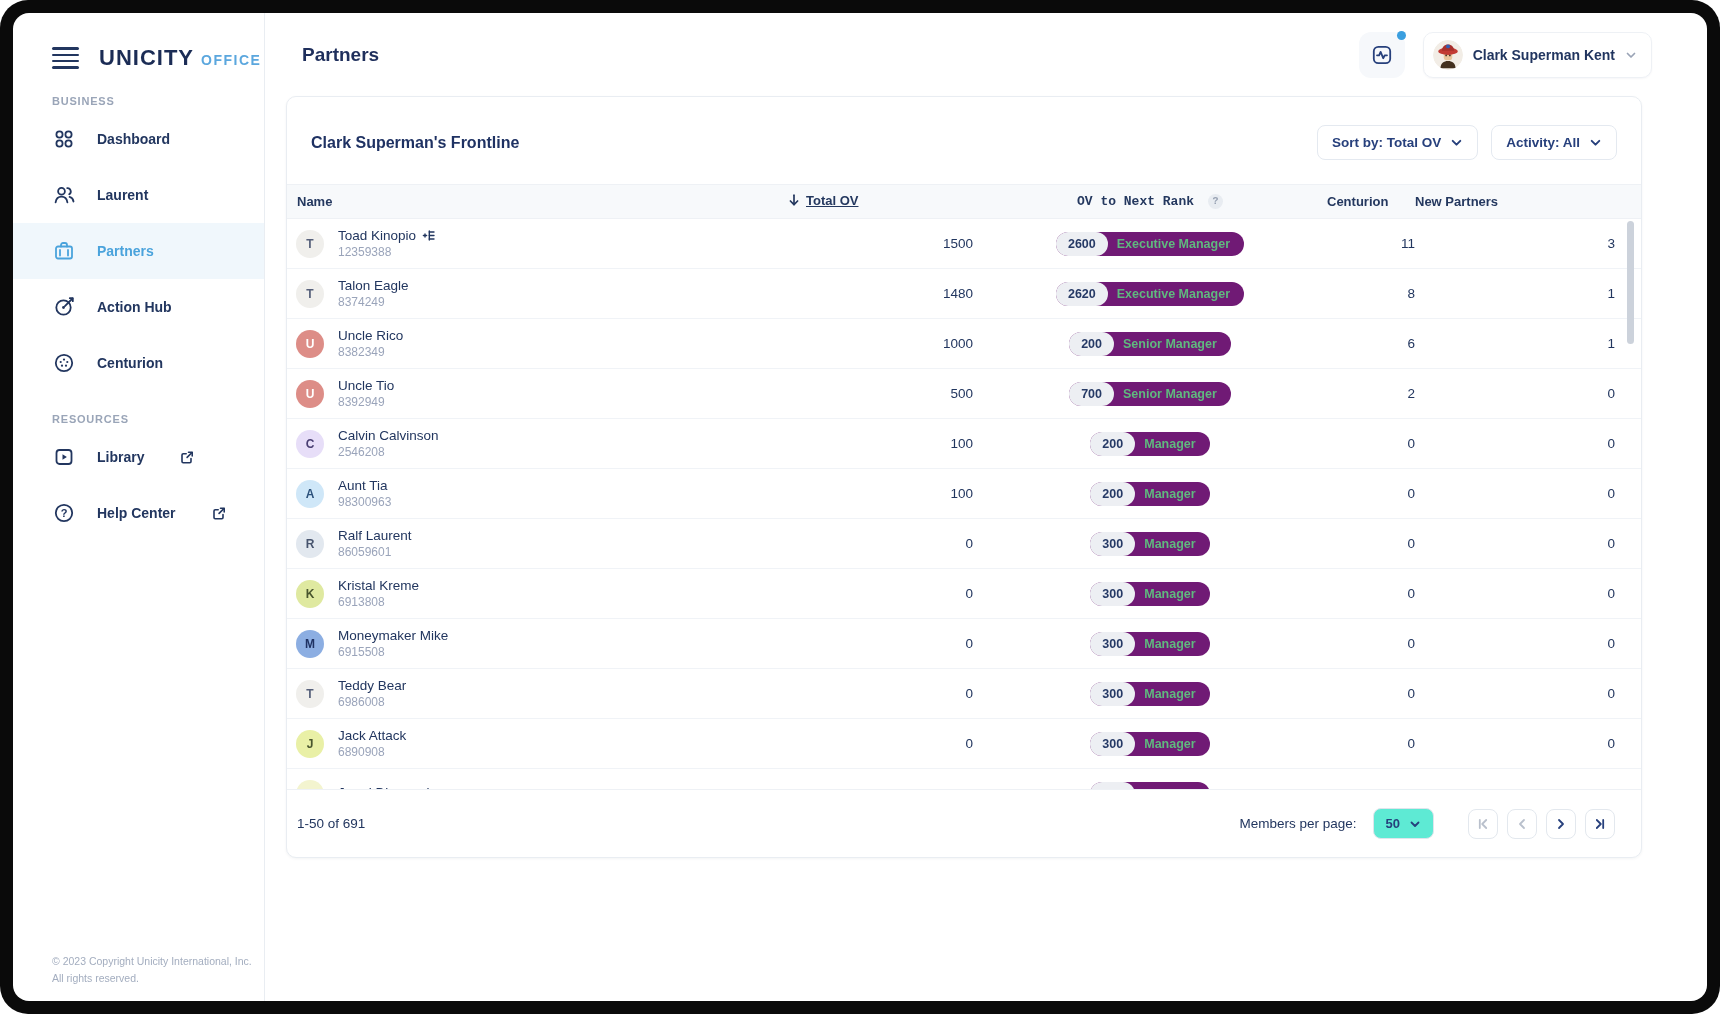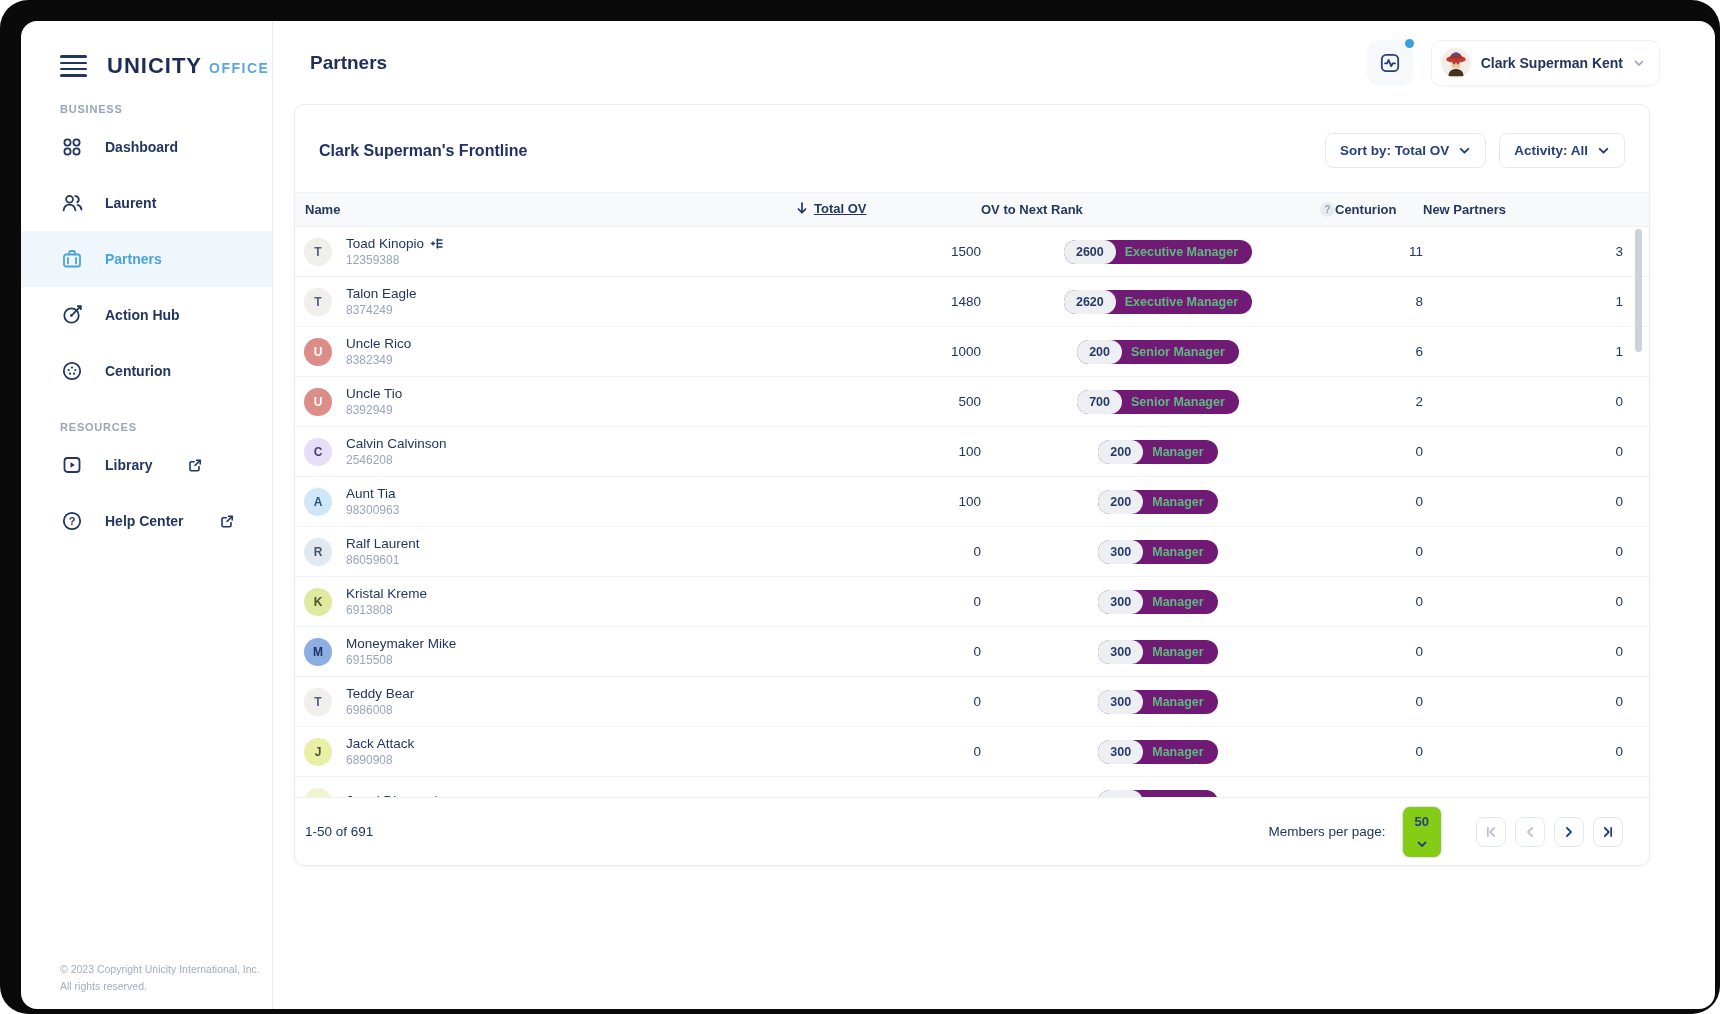--- a/index.html
+++ b/index.html
@@ -1,17 +1,17 @@
 <!DOCTYPE html>
 <html><head>
 <meta charset="utf-8">
 <style>
   * { margin:0; padding:0; box-sizing:border-box; }
   html,body { background:#ffffff; font-family:"Liberation Sans", sans-serif; }
-  .frame { position:relative; width:1720px; height:1014px; background:#0a0a0a; border-radius:28px; padding:21px; }
+  .frame { position:relative; width:1720px; height:1014px; background:#0a0a0a; border-radius:28px; padding:13px; }
   .screen { width:1694px; height:988px; background:#ffffff; border-radius:16px; overflow:hidden; display:flex; }
 
   
   .sidebar { width:252px; flex:0 0 252px; border-right:1px solid #e9edf2; position:relative; padding-top:32px; }
   .side-top { display:flex; align-items:center; padding-left:39px; }
   .burger { width:27px; display:flex; flex-direction:column; gap:4px; cursor:pointer; }
   .burger span { display:block; height:2.4px; background:#22365f; border-radius:2px; }
   .logo { margin-left:20px; display:flex; align-items:baseline; }
   .logo-primary { font-size:22px; font-weight:800; letter-spacing:1px; color:#1b2c55; }
   .logo-secondary { font-size:14px; font-weight:700; letter-spacing:1.5px; color:#5ba7de; margin-left:7px; }
@@ -40,21 +40,21 @@
   .card { margin:0 49px 0 21px; width:1356px; background:#fff; border:1px solid #e9edf2; border-radius:10px; box-shadow:0 1px 3px rgba(16,30,60,.05); overflow:hidden; }
   .card-header { display:flex; align-items:center; justify-content:space-between; padding:28px 24px 24px; }
   .card-title { font-size:16px; font-weight:700; color:#1f3263; }
   .filters { display:flex; gap:13px; }
   .filter-btn { display:flex; align-items:center; gap:9px; padding:9px 14px; border:1px solid #e4e9f0; border-radius:8px; background:#fff; font-family:"Liberation Sans",sans-serif; font-size:13.5px; font-weight:700; color:#27407c; cursor:pointer; }
 
   .grid-cols { display:grid; grid-template-columns:1fr 186px 354px 88px 200px 26px; align-items:center; }
   .thead { height:35px; background:#f7f9fb; border-top:1px solid #eef1f5; border-bottom:1px solid #eef1f5; font-size:13px; font-weight:700; color:#24385f; }
   .th-name { padding-left:10px; }
   .th-right { text-align:left; }
-  .th-center { display:flex; align-items:center; justify-content:space-between; gap:14px; }
+  .th-center { display:flex; align-items:center; justify-content:center; gap:14px;font-family:Liberation Mono, monospace; }
   .sort-head { display:inline-flex; align-items:center; gap:5px; justify-content:flex-end; cursor:pointer; }
   .sort-head .lbl { text-decoration:underline; }
   .help-dot { width:15px; height:15px; border-radius:50%; background:#e8ecf1; color:#97a1b2; font-size:10px; font-weight:700; display:inline-flex; align-items:center; justify-content:center; cursor:pointer; }
 
   .tbody { height:570px; overflow:hidden; position:relative; }
   .trow { height:50px; border-bottom:1px solid #f0f3f7; cursor:pointer; }
   .cell-name { display:flex; align-items:center; gap:14px; padding-left:9px; }
   .avatar { width:28px; height:28px; border-radius:50%; display:flex; align-items:center; justify-content:center; font-size:12px; font-weight:700; }
   .nm-line { display:flex; align-items:center; gap:6px; font-size:13.5px; font-weight:500; color:#22365f; }
   .nm-id { font-size:12px; color:#9aa4ba; margin-top:2px; }
@@ -63,21 +63,21 @@
   .pill { display:inline-flex; align-items:center; background:#701a75; border-radius:999px; }
   .pill-num { background:#edeff3; border-radius:999px; padding:5px 12px; font-size:12.5px; font-weight:700; color:#263a66; }
   .pill-rank { padding:5px 14px 5px 9px; font-size:12.5px; font-weight:600; color:#5fb97e; }
   .tree-icon { display:none; color:#22365f; }
   .scroll-thumb { position:absolute; top:2px; right:7px; width:7px; height:123px; border-radius:4px; background:#ccd2db; }
 
   .card-footer { height:68px; border-top:1px solid #eef1f5; display:flex; align-items:center; justify-content:space-between; padding:0 26px 0 10px; }
   .range-label { font-size:13.5px; color:#22365f; }
   .foot-right { display:flex; align-items:center; gap:12px; }
   .per-page-label { font-size:13.5px; color:#22365f; margin-right:4px; }
-  .per-page-select { display:flex; align-items:center; gap:9px; border:1px solid #dfe5ec; border-radius:8px; padding:7px 12px; font-size:13px; font-weight:700; color:#27407c; background:#84cc16; cursor:pointer; margin-right:22px;flex-direction:column; }
+  .per-page-select { display:flex; align-items:center; gap:9px; border:1px solid #dfe5ec; border-radius:8px; padding:7px 12px; font-size:13px; font-weight:700; color:#27407c; background:#5eead4; cursor:pointer; margin-right:22px; }
   .pg-btn { width:30px; height:30px; border:1px solid #e3e8ee; border-radius:8px; background:#fff; display:flex; align-items:center; justify-content:center; cursor:pointer; color:#27407c; }
   .pg-btn.disabled { color:#b9c0cc; cursor:default; }
   .pg-group { display:flex; gap:9px; }
 </style>
 </head>
 <body>
 
 <div class="frame">
 <div class="screen">
 

